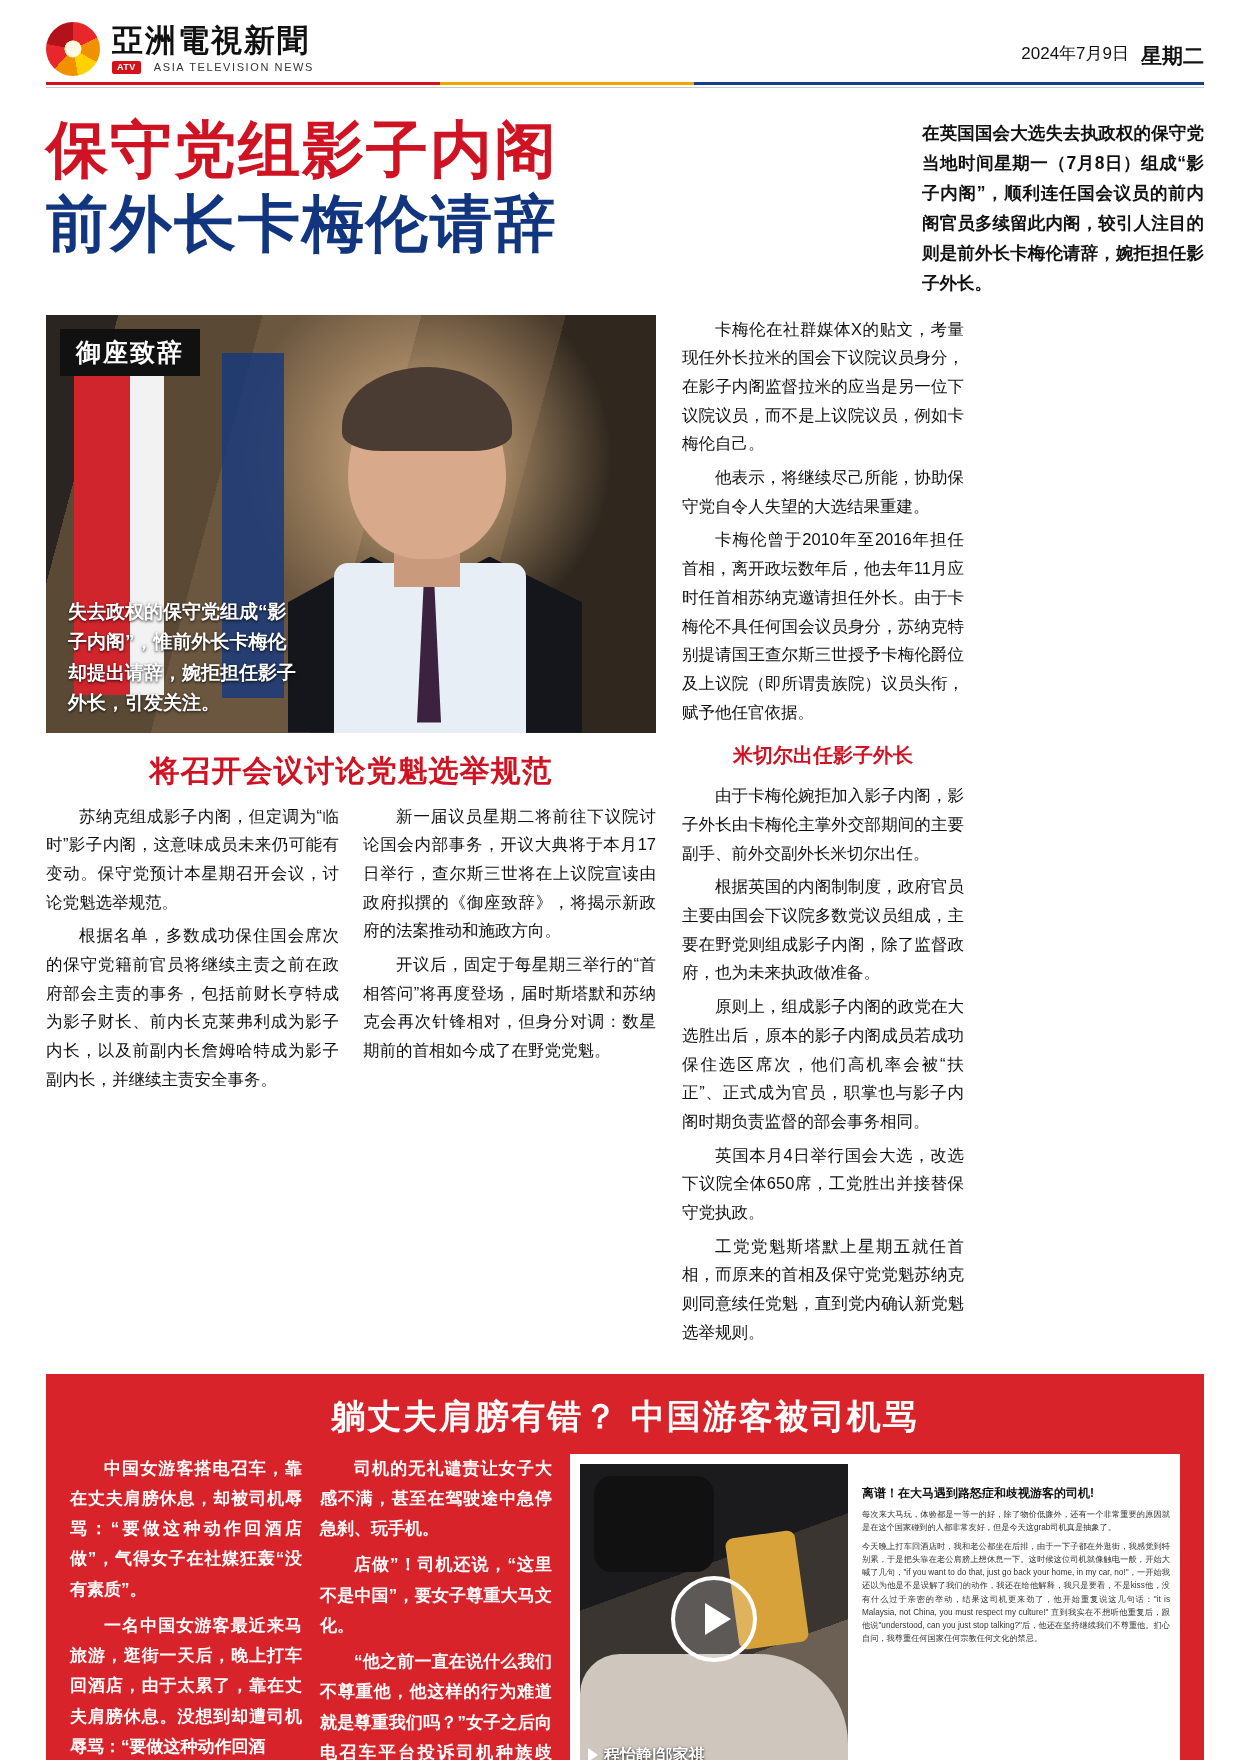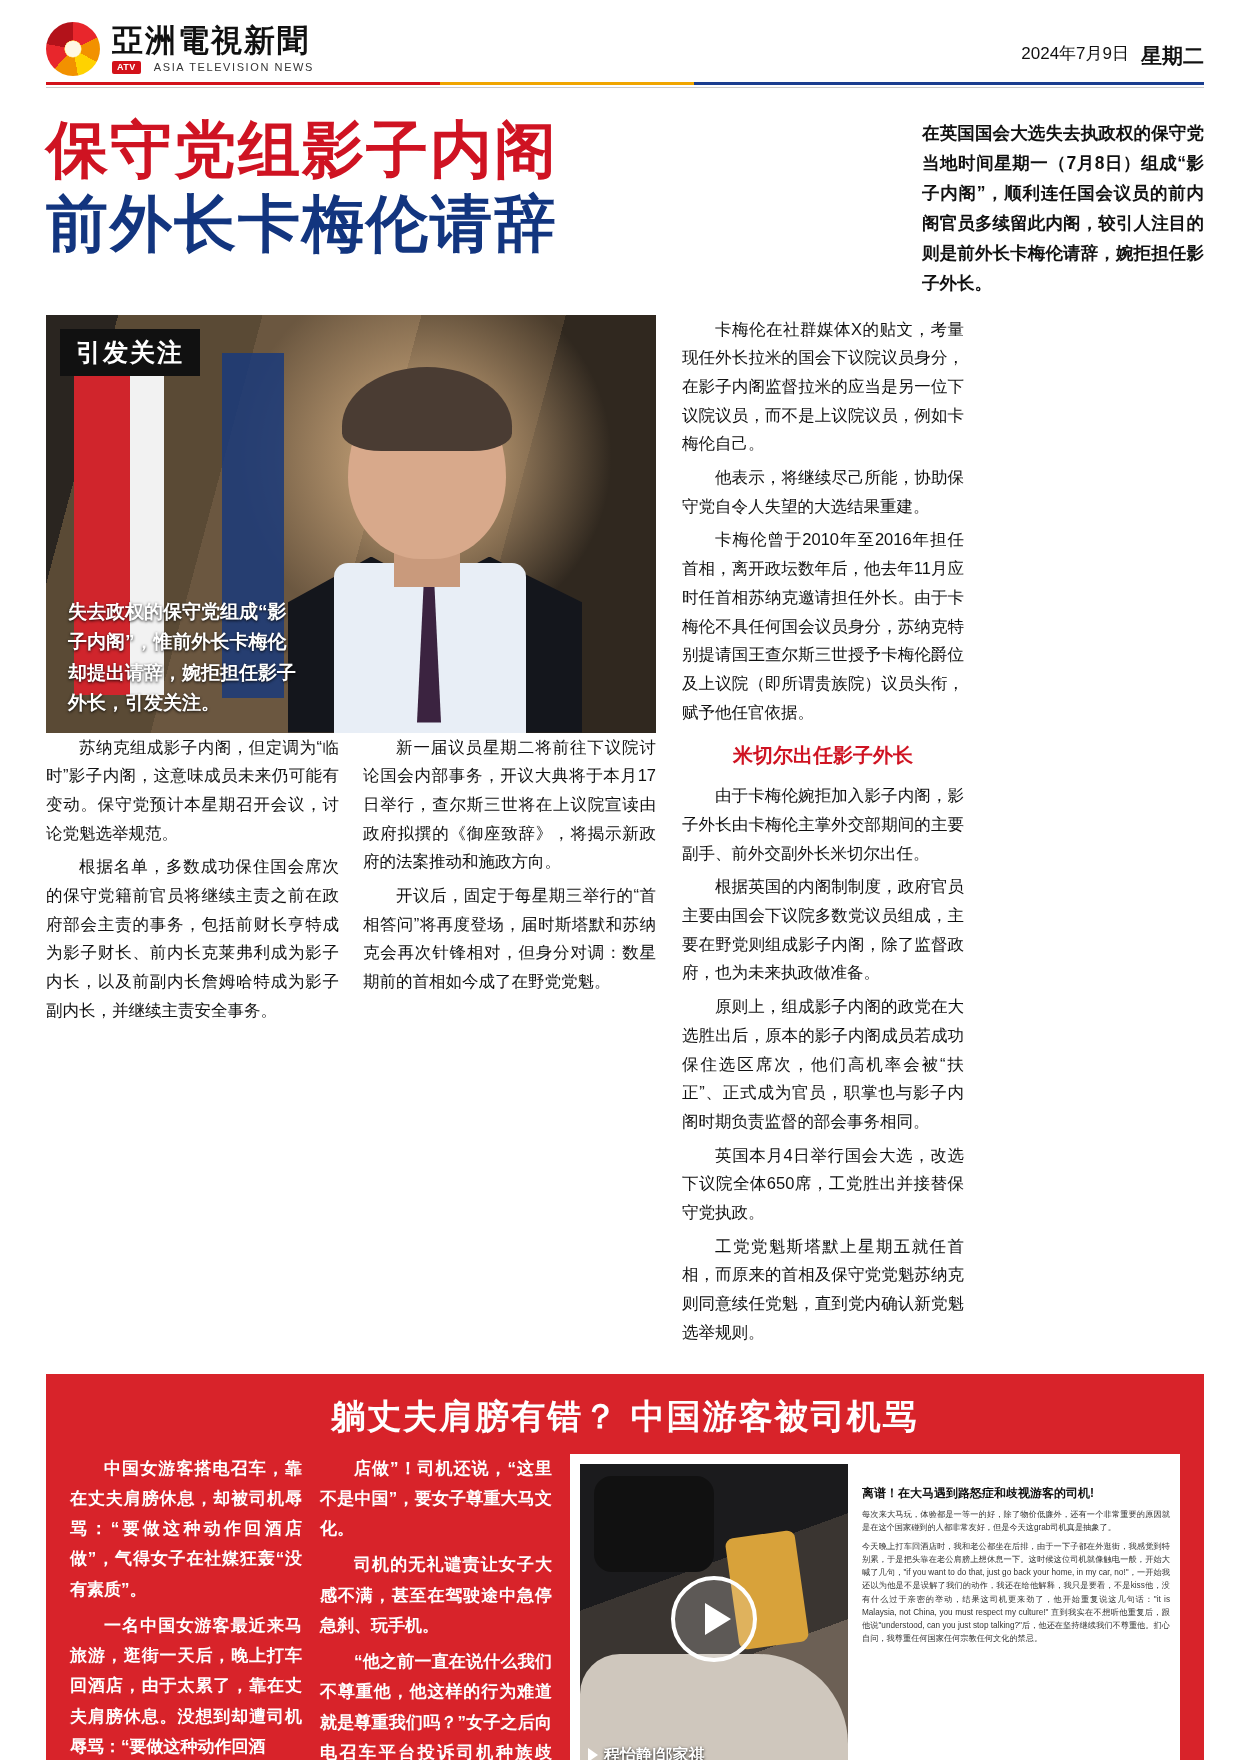--- a/index.html
+++ b/index.html
@@ -143,24 +143,25 @@
         <div class="flag-blue"></div>
         <div class="portrait">
           <div class="p-suitL"></div>
           <div class="p-suitR"></div>
           <div class="p-shirt"></div>
           <div class="p-tie"></div>
           <div class="p-neck"></div>
           <div class="p-head"></div>
           <div class="p-hair"></div>
         </div>
-        <div class="photo-tag">引发关注</div>
+        <div class="photo-tag">御座致辞</div>
         <div class="photo-caption">失去政权的保守党组成“影子内阁”，惟前外长卡梅伦却提出请辞，婉拒担任影子外长，引发关注。</div>
       </div>
 
+      <div class="left-title">将召开会议讨论党魁选举规范</div>
 
       <div class="two-col">
         <div class="c">
           <p>苏纳克组成影子内阁，但定调为“临时”影子内阁，这意味成员未来仍可能有变动。保守党预计本星期召开会议，讨论党魁选举规范。</p>
           <p>根据名单，多数成功保住国会席次的保守党籍前官员将继续主责之前在政府部会主责的事务，包括前财长亨特成为影子财长、前内长克莱弗利成为影子内长，以及前副内长詹姆哈特成为影子副内长，并继续主责安全事务。</p>
         </div>
         <div class="c">
           <p>新一届议员星期二将前往下议院讨论国会内部事务，开议大典将于本月17日举行，查尔斯三世将在上议院宣读由政府拟撰的《御座致辞》，将揭示新政府的法案推动和施政方向。</p>
           <p>开议后，固定于每星期三举行的“首相答问”将再度登场，届时斯塔默和苏纳克会再次针锋相对，但身分对调：数星期前的首相如今成了在野党党魁。</p>
         </div>
@@ -181,22 +182,22 @@
   </div>
 
   <div class="redbox">
     <h2>躺丈夫肩膀有错？  中国游客被司机骂</h2>
     <div class="redbox-inner">
       <div class="rb-col">
         <p>中国女游客搭电召车，靠在丈夫肩膀休息，却被司机辱骂：“要做这种动作回酒店做”，气得女子在社媒狂轰“没有素质”。</p>
         <p>一名中国女游客最近来马旅游，逛街一天后，晚上打车回酒店，由于太累了，靠在丈夫肩膀休息。没想到却遭司机辱骂：“要做这种动作回酒</p>
       </div>
       <div class="rb-col">
+        <p>司机的无礼谴责让女子大感不满，甚至在驾驶途中急停急刹、玩手机。</p>
         <p>店做”！司机还说，“这里不是中国”，要女子尊重大马文化。</p>
-        <p>司机的无礼谴责让女子大感不满，甚至在驾驶途中急停急刹、玩手机。</p>
         <p>“他之前一直在说什么我们不尊重他，他这样的行为难道就是尊重我们吗？”女子之后向电召车平台投诉司机种族歧视、危险驾驶。</p>
       </div>
 
       <div class="media">
         <div class="video">
           <div class="v-headrest"></div>
           <div class="v-phone"></div>
           <div class="v-seat"></div>
           <div class="v-play"></div>
           <div class="v-label">

